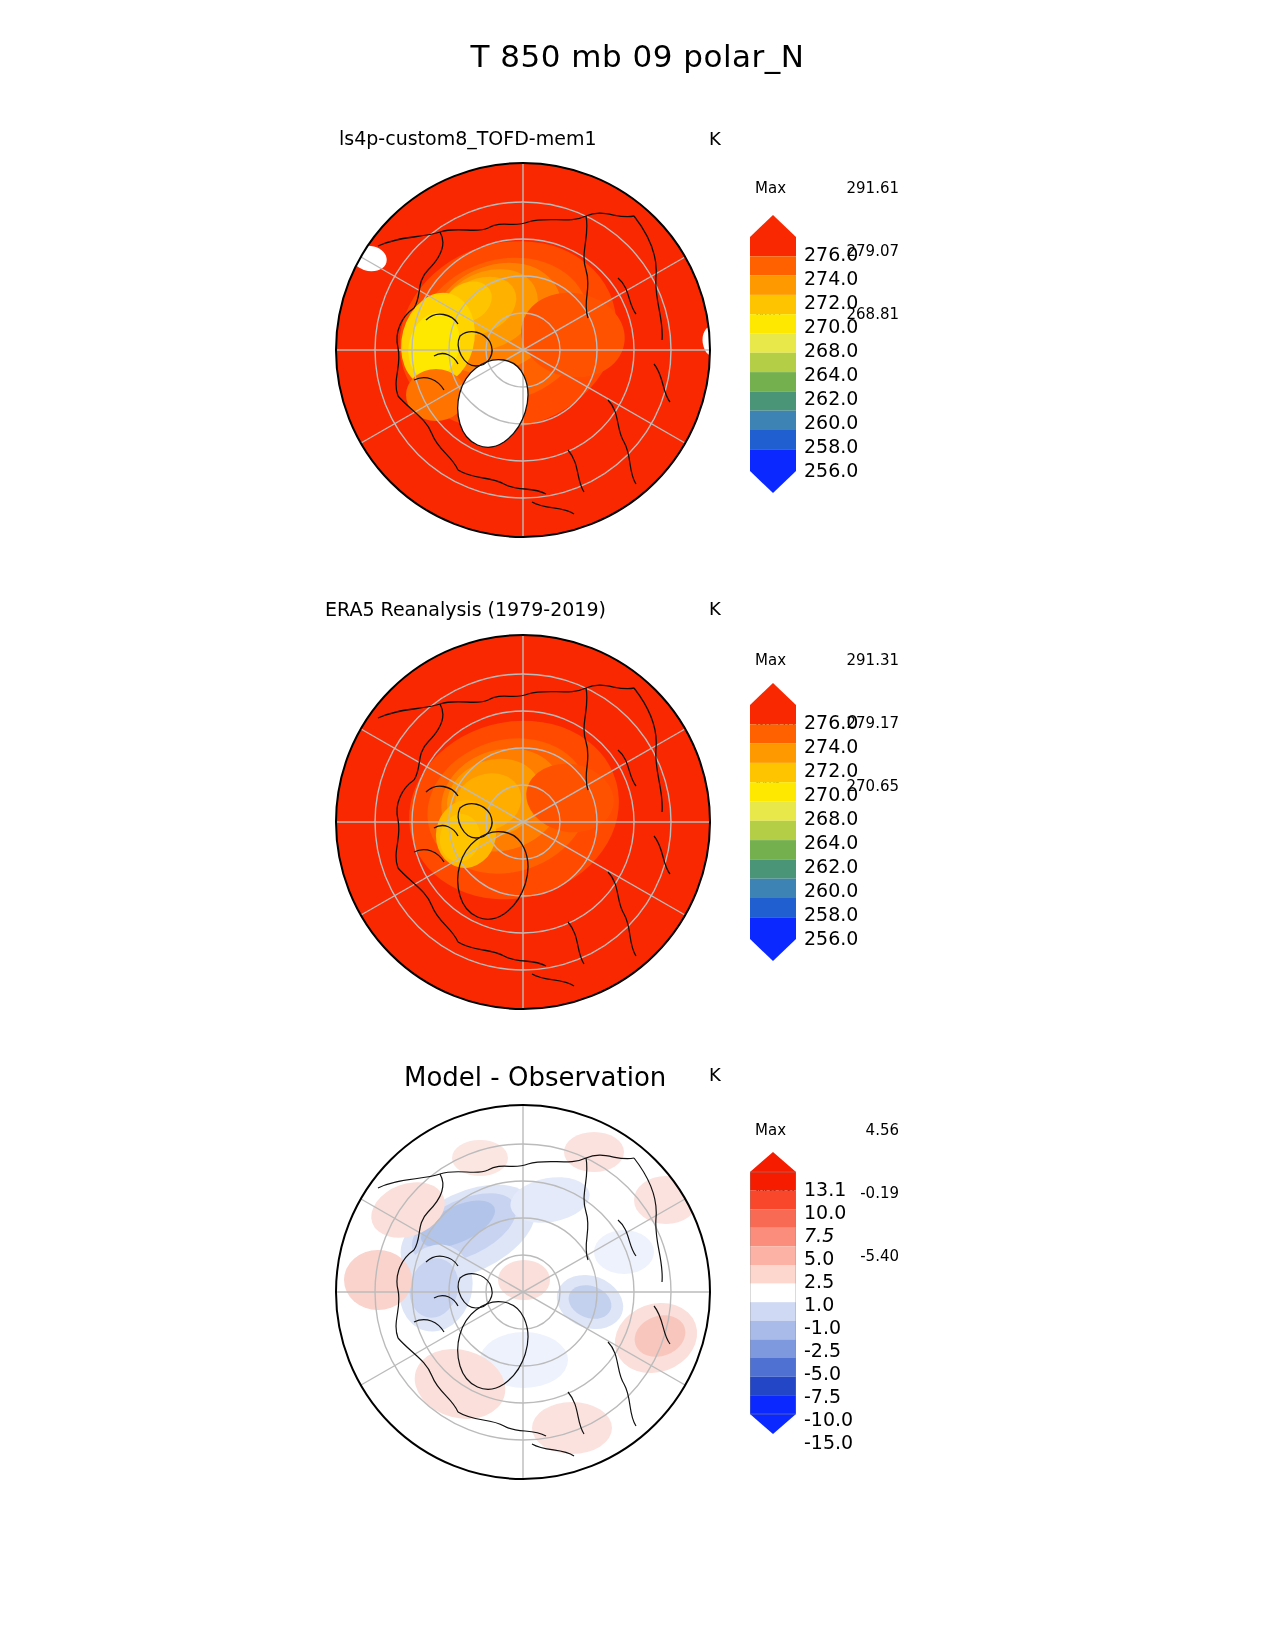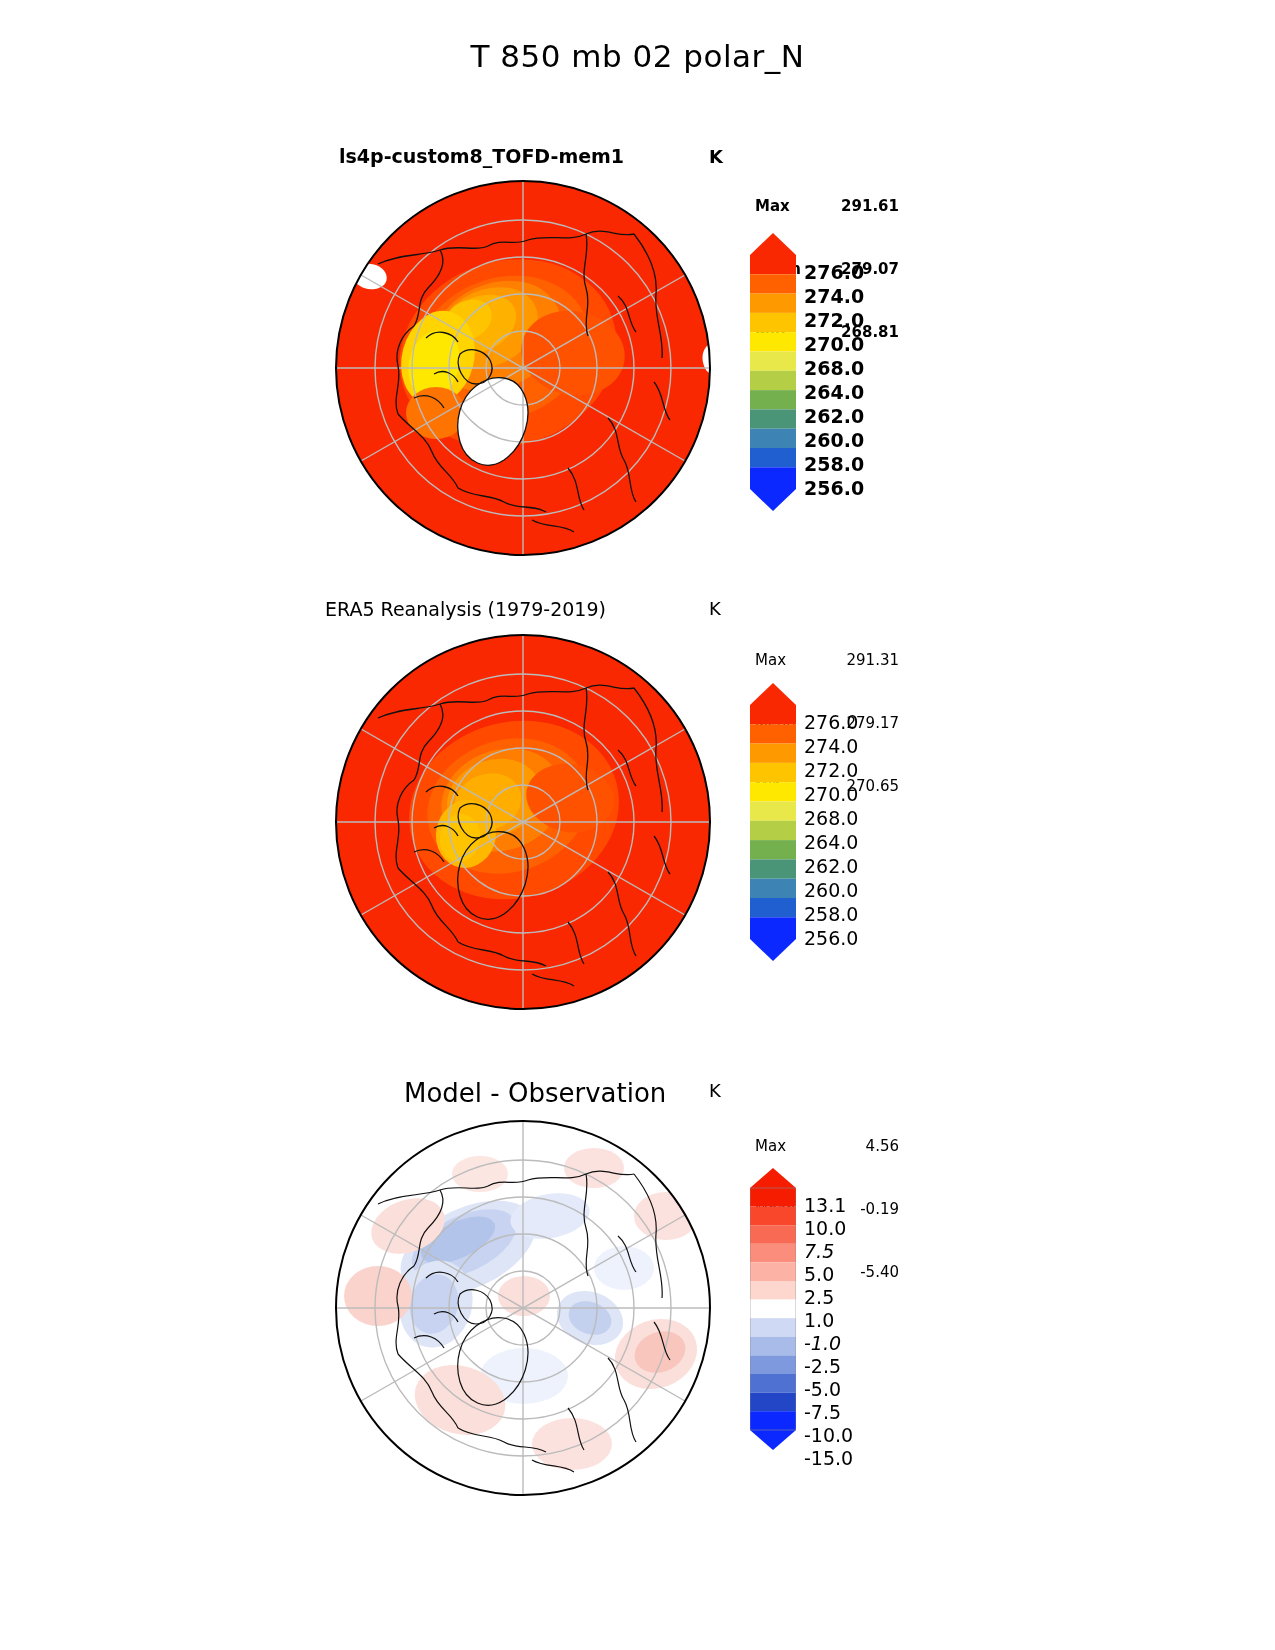--- a/index.html
+++ b/index.html
@@ -87,23 +87,23 @@
   .footer-stats .sval {
     display: inline-block;
     width: 76px;
     text-align: right;
   }
   svg { display: block; }
 </style>
 </head>
 <body>
 
-<div class="page-title">T 850 mb 02 polar_N</div>
-
-<div class="panel" style="top:18px;height:560px;font-weight:bold;">
+<div class="page-title">T 850 mb 09 polar_N</div>
+
+<div class="panel" style="top:0;height:560px;">
 
   <div class="panel-title" style="left:339px; top:127px; font-size:19px;">ls4p-custom8_TOFD-mem1</div>
 
   <div class="unit-label" style="left:709px; top:128px;">K</div>
 
   <div class="stats" style="left:755px; top:136px;">
     <span class="srow"><span class="sname">Max</span><span class="sval">291.61</span></span>
     <span class="srow"><span class="sname">Mean</span><span class="sval">279.07</span></span>
     <span class="srow"><span class="sname">Min</span><span class="sval">268.81</span></span>
   </div>
@@ -292,21 +292,21 @@
     <span style="top:100px;">270.0</span>
     <span style="top:124px;">268.0</span>
     <span style="top:148px;">264.0</span>
     <span style="top:172px;">262.0</span>
     <span style="top:196px;">260.0</span>
     <span style="top:220px;">258.0</span>
     <span style="top:244px;">256.0</span>
   </div>
 </div>
 
-<div class="panel" style="top:16px;height:560px;">
+<div class="panel" style="top:0;height:560px;">
 
   <div class="panel-title" style="left:404px; top:1062px; font-size:26px;">Model - Observation</div>
 
   <div class="unit-label" style="left:709px; top:1064px;">K</div>
 
   <div class="stats" style="left:755px; top:1078px;">
     <span class="srow"><span class="sname">Max</span><span class="sval">4.56</span></span>
     <span class="srow"><span class="sname">Mean</span><span class="sval">-0.19</span></span>
     <span class="srow"><span class="sname">Min</span><span class="sval">-5.40</span></span>
   </div>
@@ -398,21 +398,21 @@
       <rect x="0" y="20" width="46" height="242" fill="none" stroke="#888888" stroke-width="0.6"></rect>
     </svg>
   </div>
   <div class="cbar-labels" style="left:804px; top:1152px; width:100px; height:282px;">
     <span style="top:26px;">13.1</span>
     <span style="top:49px;">10.0</span>
     <span style="top:72px;font-style:italic;">7.5</span>
     <span style="top:95px;">5.0</span>
     <span style="top:118px;">2.5</span>
     <span style="top:141px;">1.0</span>
-    <span style="top:164px;font-style:italic;">-1.0</span>
+    <span style="top:164px;">-1.0</span>
     <span style="top:187px;">-2.5</span>
     <span style="top:210px;">-5.0</span>
     <span style="top:233px;">-7.5</span>
     <span style="top:256px;">-10.0</span>
     <span style="top:279px;">-15.0</span>
   </div>
 
 </div>
 
 </body></html>

